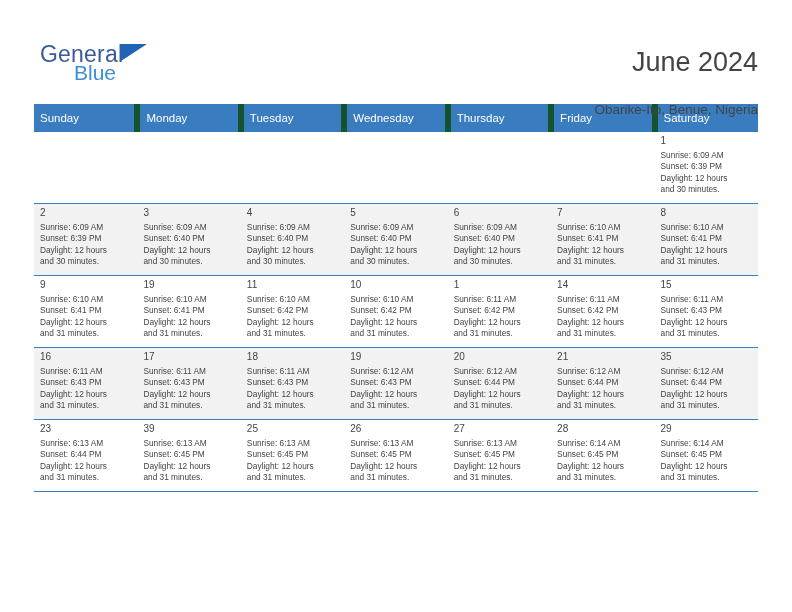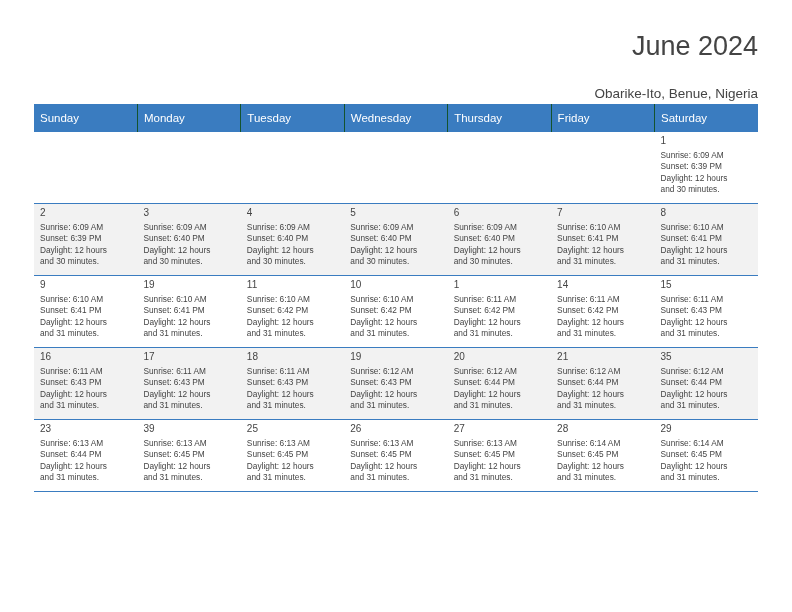--- a/index.html
+++ b/index.html
@@ -52,21 +52,21 @@
     font-size: 21px;
     color: #3f8fd4;
     line-height: 20px;
     margin-left: 34px;
     display: block;
     margin-top: -3px;
   }
   .title-block {
     position: absolute;
     right: 0;
-    top: 0;
+    top: 16px;
     text-align: right;
   }
   .month-title {
     font-size: 27px;
     color: #444444;
     line-height: 32px;
     font-weight: normal;
   }
   .location {
     font-size: 13.5px;
@@ -80,21 +80,21 @@
     margin-top: 12px;
   }
   table.cal th {
     background: #3a7cc0;
     color: #ffffff;
     font-size: 11.5px;
     font-weight: normal;
     text-align: left;
     padding: 5px 0 5px 6px;
     height: 18px;
-    border-right: 1px solid #14532d;
+    border-right: 6px solid #14532d;
   }
   table.cal th:last-child {
     border-right: none;
   }
   table.cal td {
     vertical-align: top;
     border-bottom: 1px solid #3a7cc0;
     padding: 3px 5px 6px 6px;
     height: 62px;
     font-size: 8.3px;
@@ -118,20 +118,24 @@
     display: block;
     white-space: nowrap;
   }
 </style>
 </head>
 <body>
 
 <div class="page">
 
   <div class="header">
+    <div class="logo">
+      <span class="logo-general">General</span><span class="logo-flag"></span>
+      <span class="logo-blue">Blue</span>
+    </div>
     <div class="title-block">
       <div class="month-title">June 2024</div>
       <div class="location">Obarike-Ito, Benue, Nigeria</div>
     </div>
   </div>
 
   <table class="cal">
     <thead>
       <tr>
         <th>Sunday</th>

